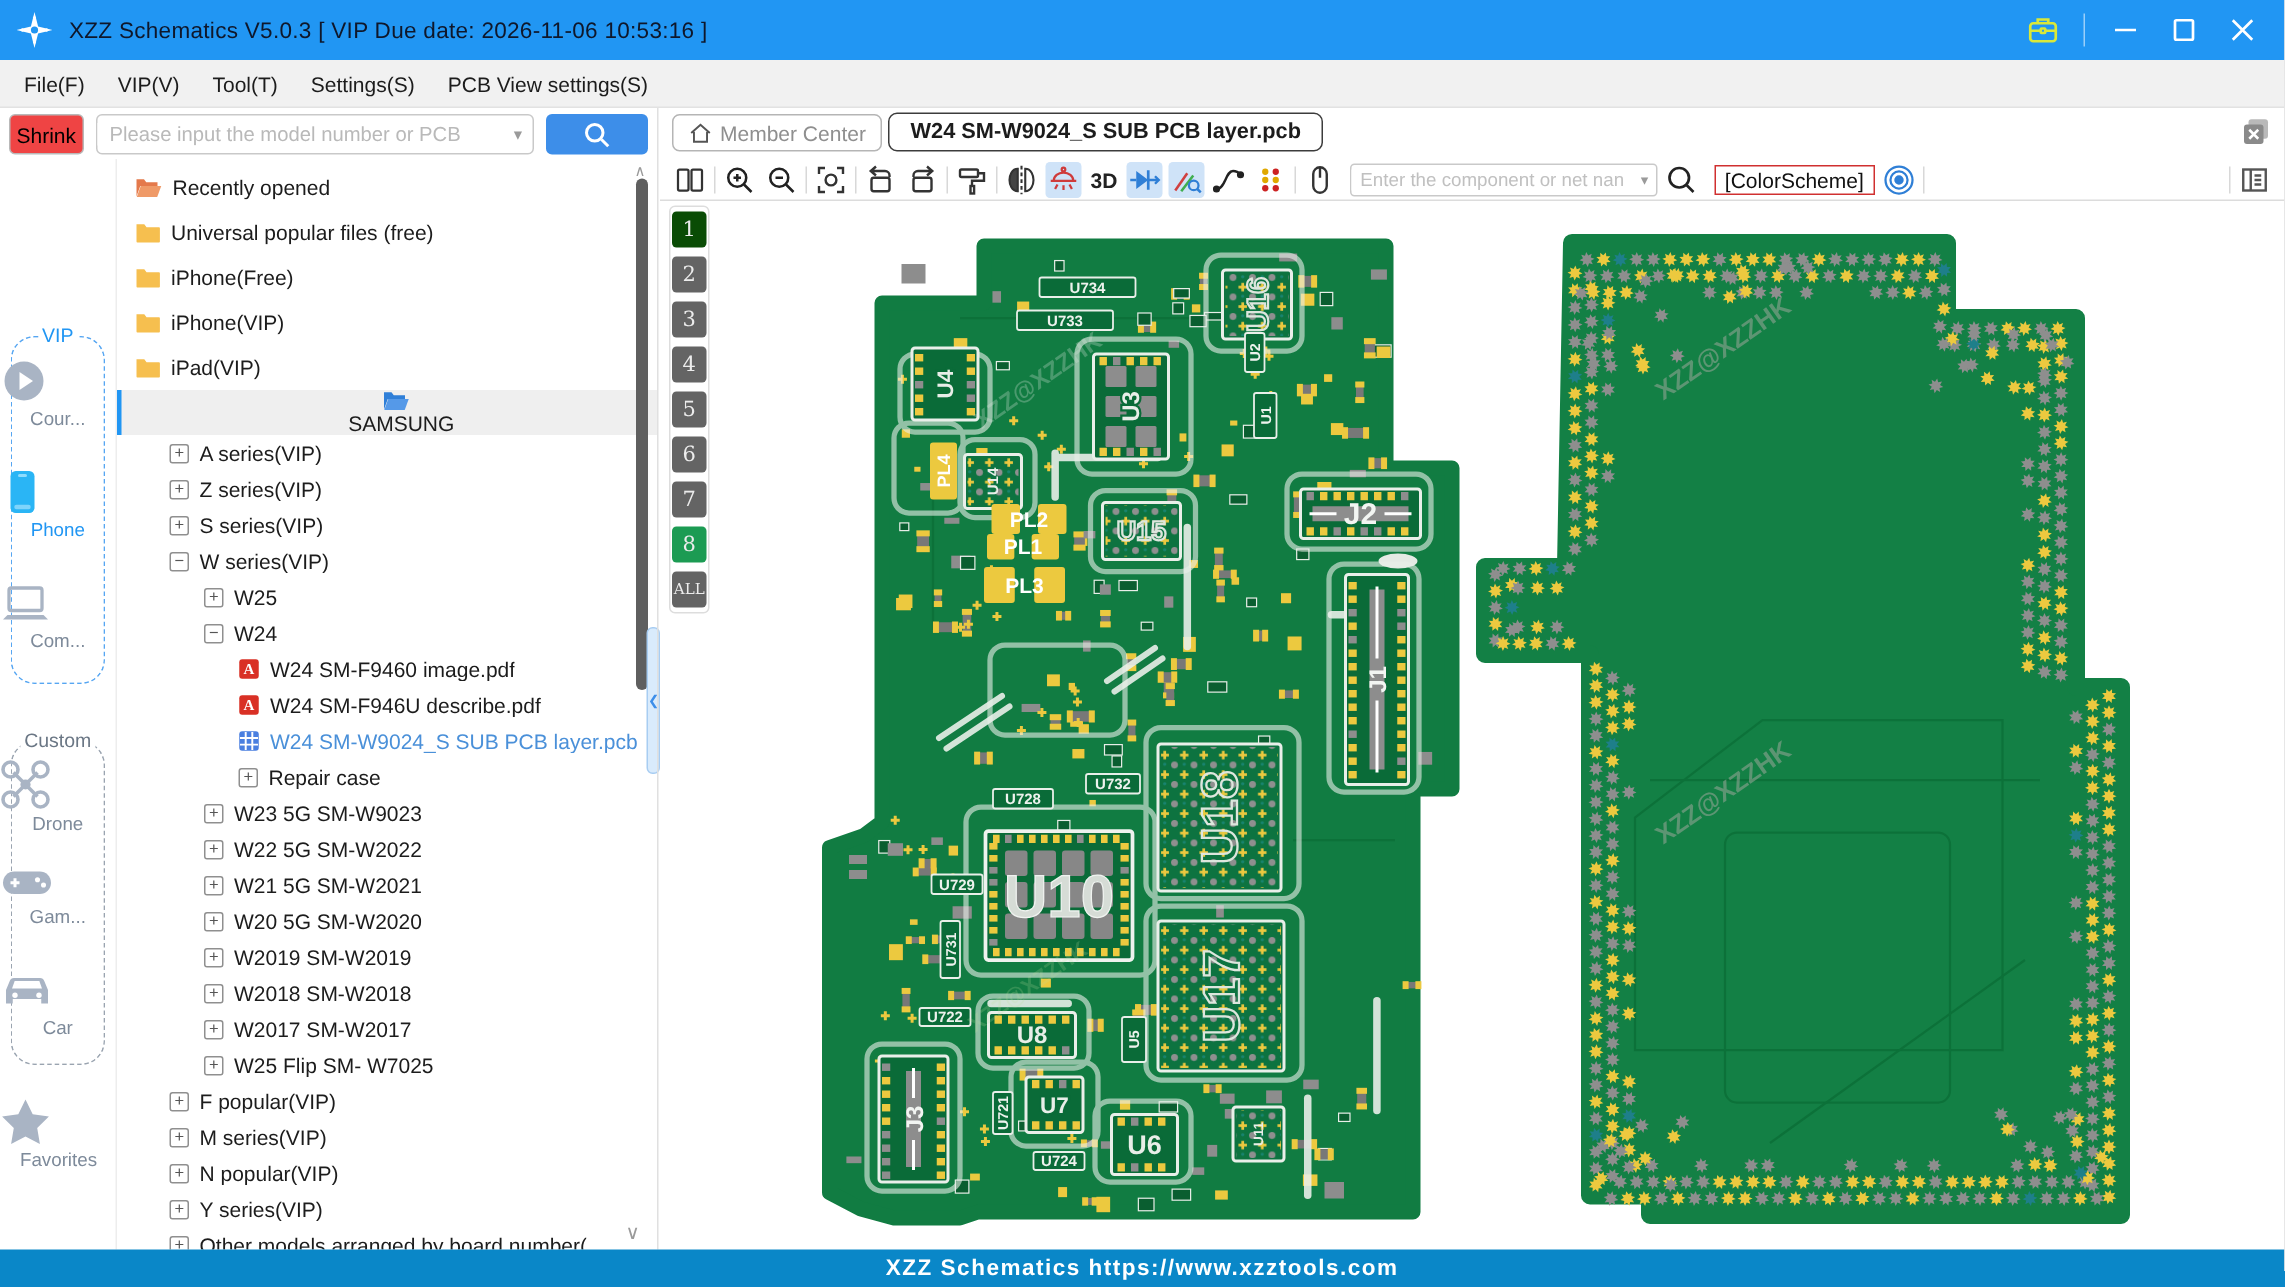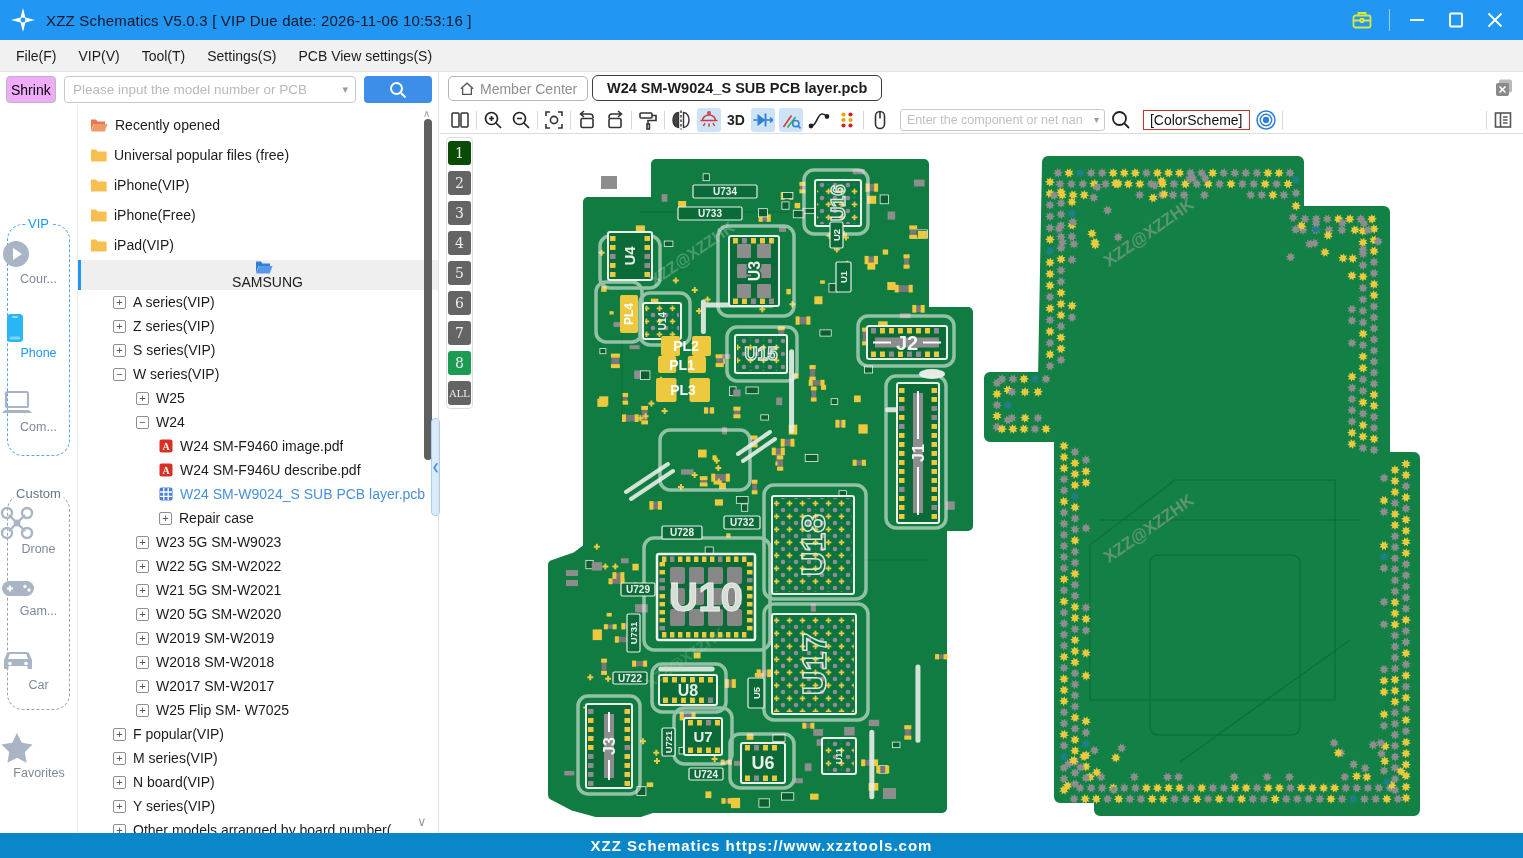--- a/index.html
+++ b/index.html
@@ -14,21 +14,21 @@
 .titlebar .winbtns{margin-left:auto;display:flex;align-items:center;gap:15px;padding-right:16px}
 .titlebar .sep{width:1px;height:22px;background:rgba(255,255,255,.55)}
 .wbtn{display:grid;place-items:center;width:24px;height:24px;cursor:pointer}
 
 .menubar{position:absolute;left:0;top:40px;width:100%;height:32px;background:#f1f1f1;
          border-bottom:1px solid #e2e2e2;display:flex;align-items:center;gap:22px;
          padding-left:16px;font-size:14px}
 .menubar span{cursor:pointer}
 
 .searchrow{position:absolute;left:0;top:72px;width:440px;height:34px;background:#fff}
-.shrinkbtn{position:absolute;left:6px;top:4px;height:27px;padding:0 4px;background:#f0abfc;
+.shrinkbtn{position:absolute;left:6px;top:4px;height:27px;padding:0 4px;background:#ef4444;
            border:1px solid #b9b9b9;border-radius:4px;font-size:14px}
 .modelcombo{position:absolute;left:64px;top:4px;width:292px;height:27px;border:1px solid #c9c9c9;
             border-radius:4px;background:#fff;display:flex;align-items:center}
 .modelcombo input{flex:1;border:0;outline:0;font-size:13.5px;padding:0 4px 0 8px;color:#444;
                   font-family:"Liberation Sans",sans-serif;min-width:0}
 .modelcombo input::placeholder{color:#b9b9b9}
 .modelcombo .chev{color:#9a9a9a;font-size:11px;padding-right:7px}
 .searchbtn{position:absolute;left:364px;top:4px;width:68px;height:27px;background:#3d8ee9;
            border:0;border-radius:4px;display:grid;place-items:center;cursor:pointer}
 
@@ -228,29 +228,29 @@
           </svg>
         </span>
         <span class="tlabel">Universal popular files (free)</span>
       </div>
       <div class="trow" style="height: 30px; padding-left: 12px;">
         <span class="ticon">
           <svg width="17" height="14" viewBox="0 0 17 14">
             <path d="M1,1.5 h5.2 l1.5,2 H16 a.6.6 0 0 1 .6.6 V13 a.6.6 0 0 1 -.6.6 H1.6 A.6.6 0 0 1 1,13 Z" fill="#f6bf4f"></path>
           </svg>
         </span>
-        <span class="tlabel">iPhone(VIP)</span>
+        <span class="tlabel">iPhone(Free)</span>
       </div>
       <div class="trow" style="height: 30px; padding-left: 12px;">
         <span class="ticon">
           <svg width="17" height="14" viewBox="0 0 17 14">
             <path d="M1,1.5 h5.2 l1.5,2 H16 a.6.6 0 0 1 .6.6 V13 a.6.6 0 0 1 -.6.6 H1.6 A.6.6 0 0 1 1,13 Z" fill="#f6bf4f"></path>
           </svg>
         </span>
-        <span class="tlabel">iPhone(Free)</span>
+        <span class="tlabel">iPhone(VIP)</span>
       </div>
       <div class="trow" style="height: 30px; padding-left: 12px;">
         <span class="ticon">
           <svg width="17" height="14" viewBox="0 0 17 14">
             <path d="M1,1.5 h5.2 l1.5,2 H16 a.6.6 0 0 1 .6.6 V13 a.6.6 0 0 1 -.6.6 H1.6 A.6.6 0 0 1 1,13 Z" fill="#f6bf4f"></path>
           </svg>
         </span>
         <span class="tlabel">iPad(VIP)</span>
       </div>
       <div class="trow sel" style="height: 30px; padding-left: 12px; flex-direction: column;">
@@ -352,21 +352,21 @@
       <div class="trow" style="height: 24px; padding-left: 35px;">
         <span class="exp">+</span>
         <span class="tlabel">F popular(VIP)</span>
       </div>
       <div class="trow" style="height: 24px; padding-left: 35px;">
         <span class="exp">+</span>
         <span class="tlabel">M series(VIP)</span>
       </div>
       <div class="trow" style="height: 24px; padding-left: 35px;">
         <span class="exp">+</span>
-        <span class="tlabel">N board(VIP)</span>
+        <span class="tlabel">N popular(VIP)</span>
       </div>
       <div class="trow" style="height: 24px; padding-left: 35px;">
         <span class="exp">+</span>
         <span class="tlabel">Y series(VIP)</span>
       </div>
       <div class="trow" style="height: 24px; padding-left: 35px;">
         <span class="exp">+</span>
         <span class="tlabel">Other models arranged by board number(</span>
       </div>
     </div>

